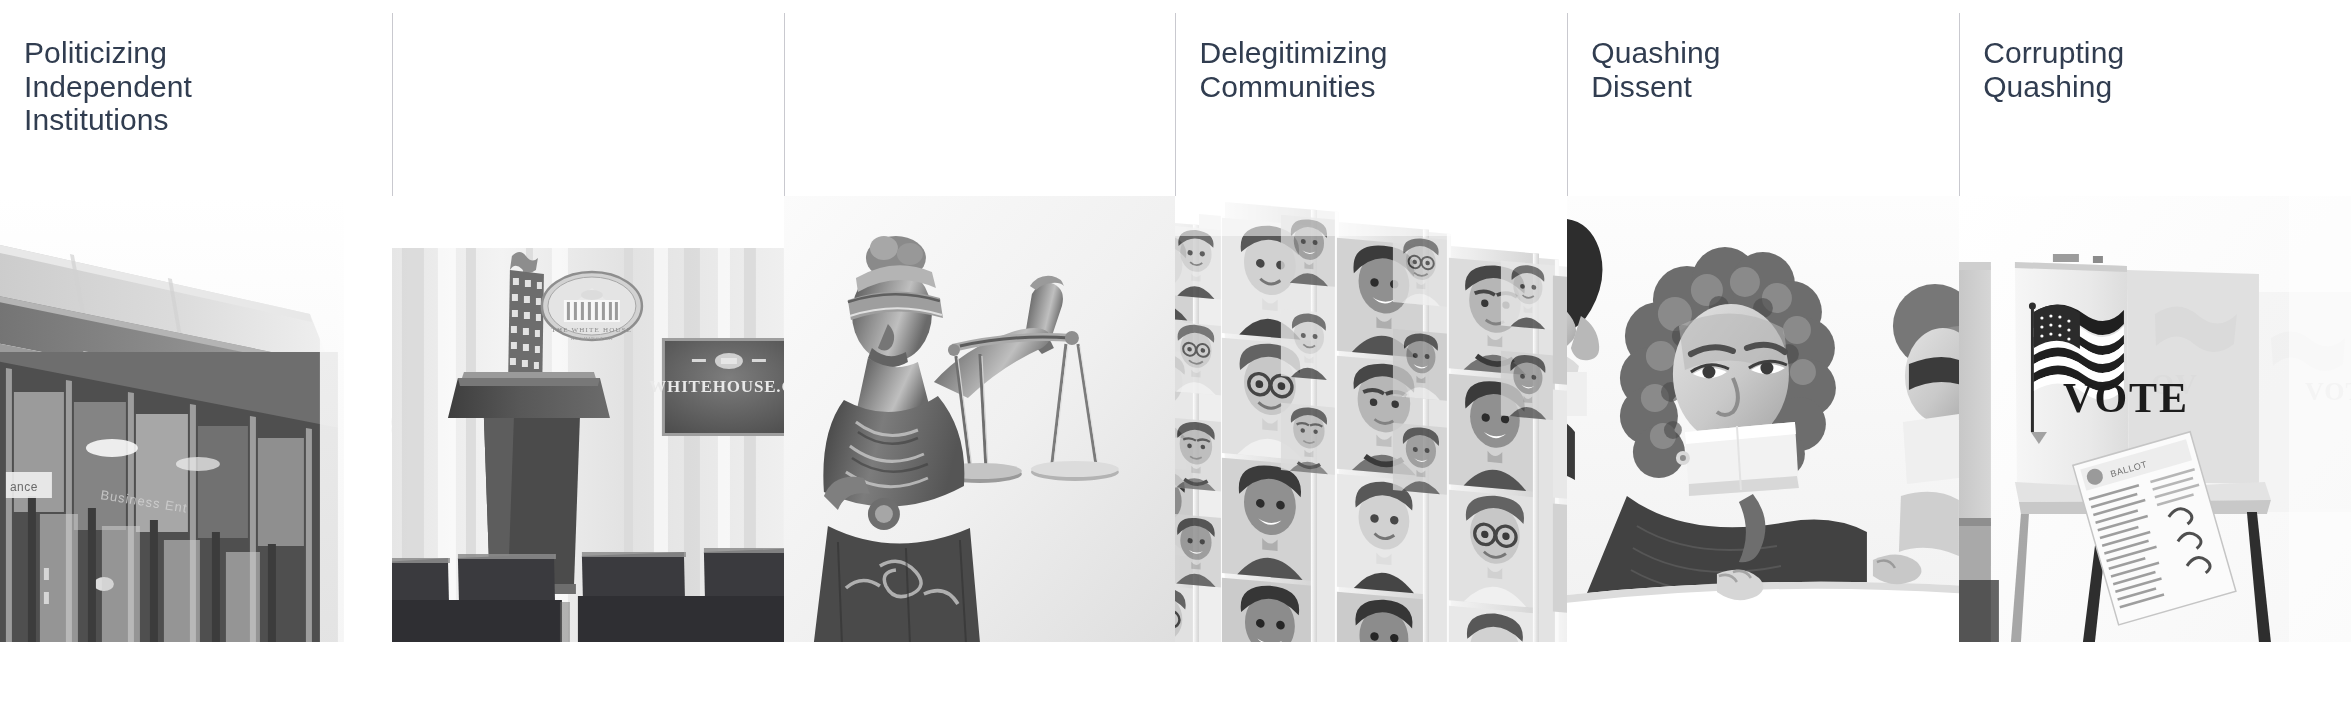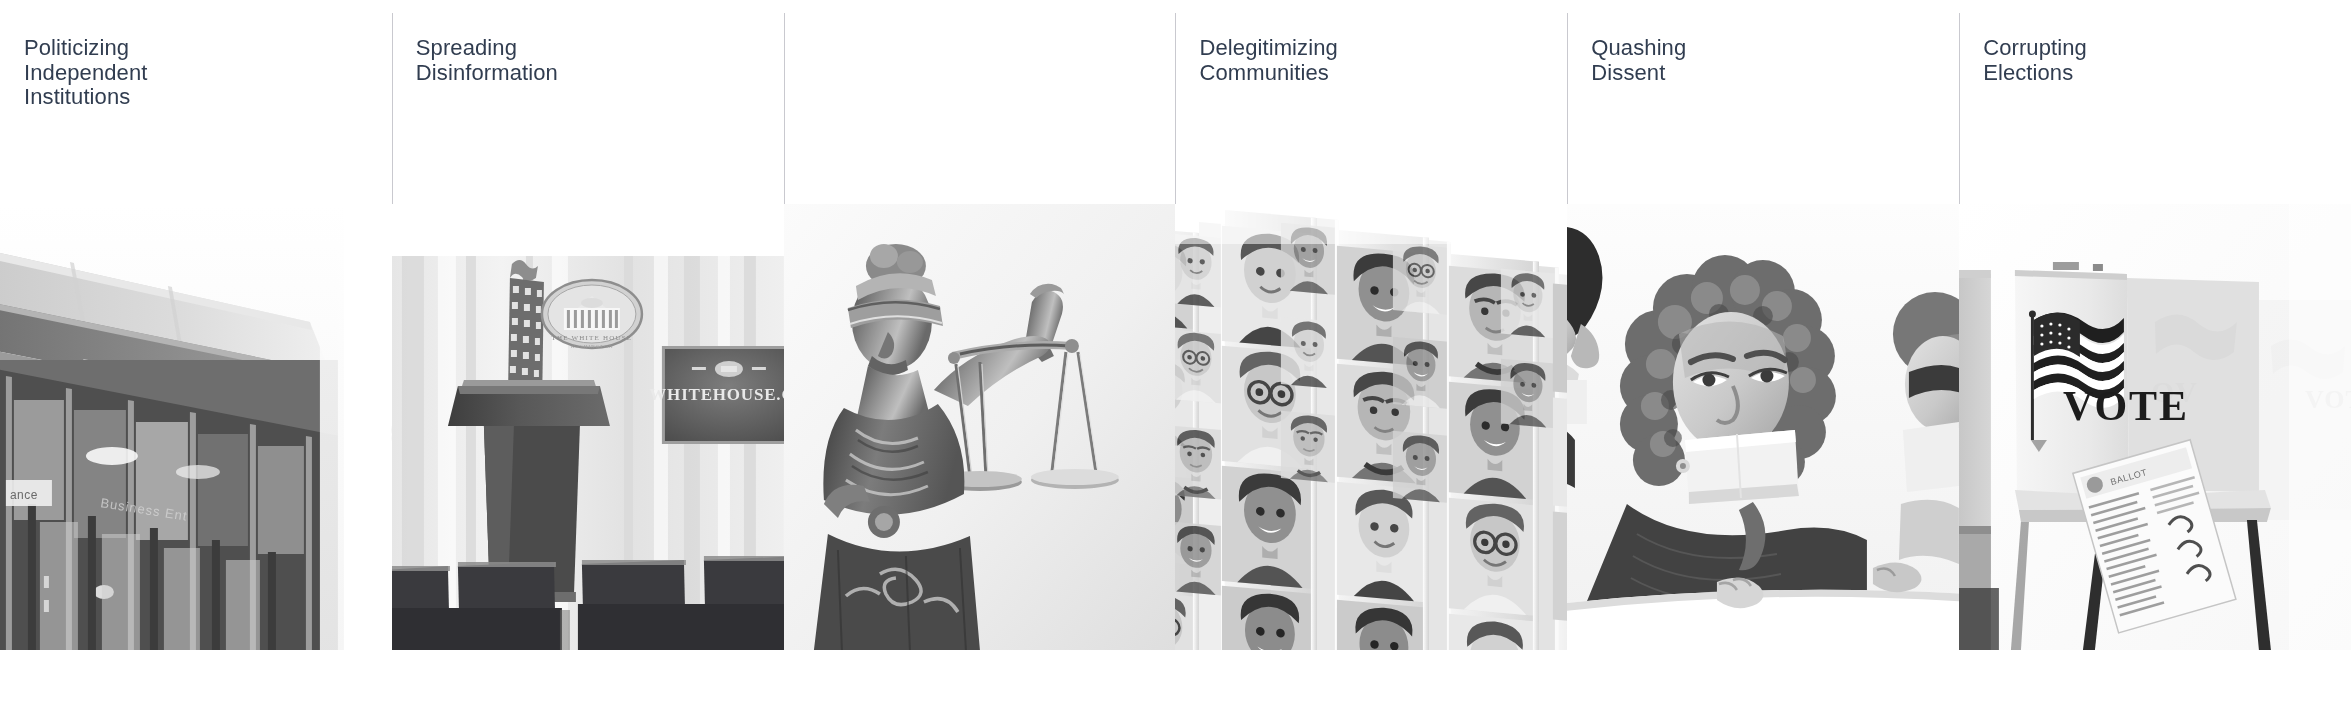--- a/index.html
+++ b/index.html
@@ -40,32 +40,32 @@
     left: 0;
     top: 13px;
     width: 1px;
     height: 629px;
     background: #c9c9cf;
   }
 
   .card-title {
     margin: 0;
     padding: 36px 40px 0 24px;
-    font-size: 22px;
+    font-size: 30px;
     line-height: 1.12;
     font-weight: 400;
     letter-spacing: 0.1px;
     color: #313d50;
     white-space: pre-line;
   }
 
   .card-media {
     position: absolute;
     left: 0;
-    top: 204px;
+    top: 196px;
     width: 391.83px;
     height: 446px;
     overflow: hidden;
   }
   .card-media svg {
     display: block;
     width: 100%;
     height: 100%;
   }
 </style>
@@ -169,22 +169,20 @@
           </g>
 
           <rect x="338" y="0" width="54" height="446" fill="#ffffff"></rect>
           <rect x="320" y="0" width="24" height="446" fill="url(#fbiSky)" opacity=".9"></rect>
         </g>
       </svg>
     </div>
   </div>
 
   <div class="card">
-    <h2 class="card-title">Spreading
-Disinformation</h2>
     <div class="card-media">
       <svg viewBox="0 0 392 446" preserveAspectRatio="xMidYMax slice" aria-hidden="true">
         <defs>
           <linearGradient id="whWall" x1="0" y1="0" x2="1" y2="0">
             <stop offset="0%" stop-color="#e6e6e6"></stop>
             <stop offset="28%" stop-color="#f3f3f3"></stop>
             <stop offset="60%" stop-color="#e2e2e2"></stop>
             <stop offset="100%" stop-color="#efefef"></stop>
           </linearGradient>
           <linearGradient id="whPod" x1="0" y1="0" x2="1" y2="0">
@@ -763,21 +761,21 @@
           <path d="M166 376 q12 -4 18 6" fill="none" stroke="#a5a5a5" stroke-width="2.5"></path>
           <path d="M306 364 q26 -12 44 2 q10 10 -2 18 q-22 10 -42 -4 Z" fill="#c8c8c8"></path>
           <path d="M310 366 q12 -5 18 6" fill="none" stroke="#9b9b9b" stroke-width="2.5"></path>
         </g>
       </svg>
     </div>
   </div>
 
   <div class="card">
     <h2 class="card-title">Corrupting
-Elections</h2>
+Quashing</h2>
     <div class="card-media">
       <svg viewBox="0 0 392 446" preserveAspectRatio="xMidYMax slice" aria-hidden="true">
         <defs>
           <linearGradient id="ceBg" x1="0" y1="0" x2="1" y2="1">
             <stop offset="0%" stop-color="#ffffff"></stop>
             <stop offset="100%" stop-color="#f7f7f7"></stop>
           </linearGradient>
           <linearGradient id="ceBooth" x1="0" y1="0" x2="1" y2="0">
             <stop offset="0%" stop-color="#f6f6f6"></stop>
             <stop offset="65%" stop-color="#e9e9e9"></stop>

